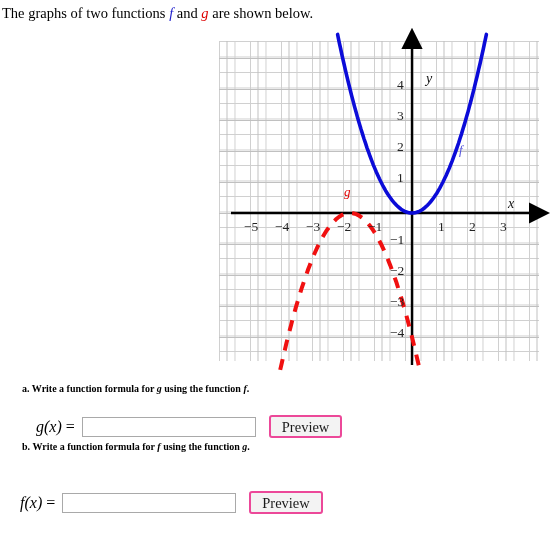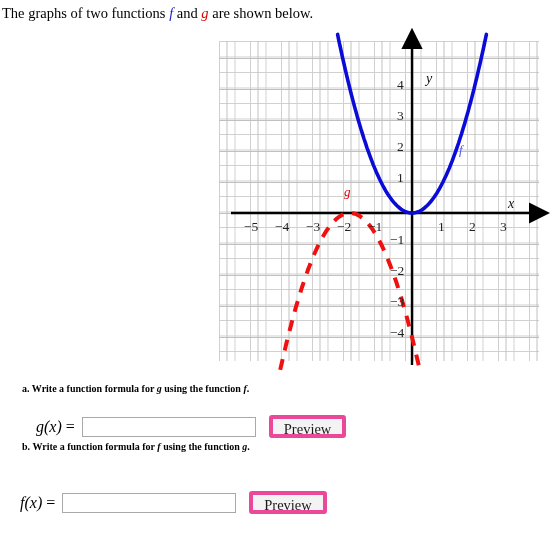--- a/index.html
+++ b/index.html
@@ -122,21 +122,21 @@
     font-family: "Liberation Sans", sans-serif;
     font-size: 12px;
     padding: 0 3px;
     box-sizing: border-box;
     outline: none;
   }
   .preview-btn {
     margin-left: 13px;
     height: 23px;
     padding: 0 11px;
-    border: 4px solid #ec4899;
+    border: 2px solid #ec4899;
     border-radius: 3px;
     background: #f3f3f3;
     font-family: "Liberation Serif", serif;
     font-size: 14.5px;
     color: #1a1a1a;
     cursor: pointer;
     line-height: 21px;
   }
 </style>
 </head>

